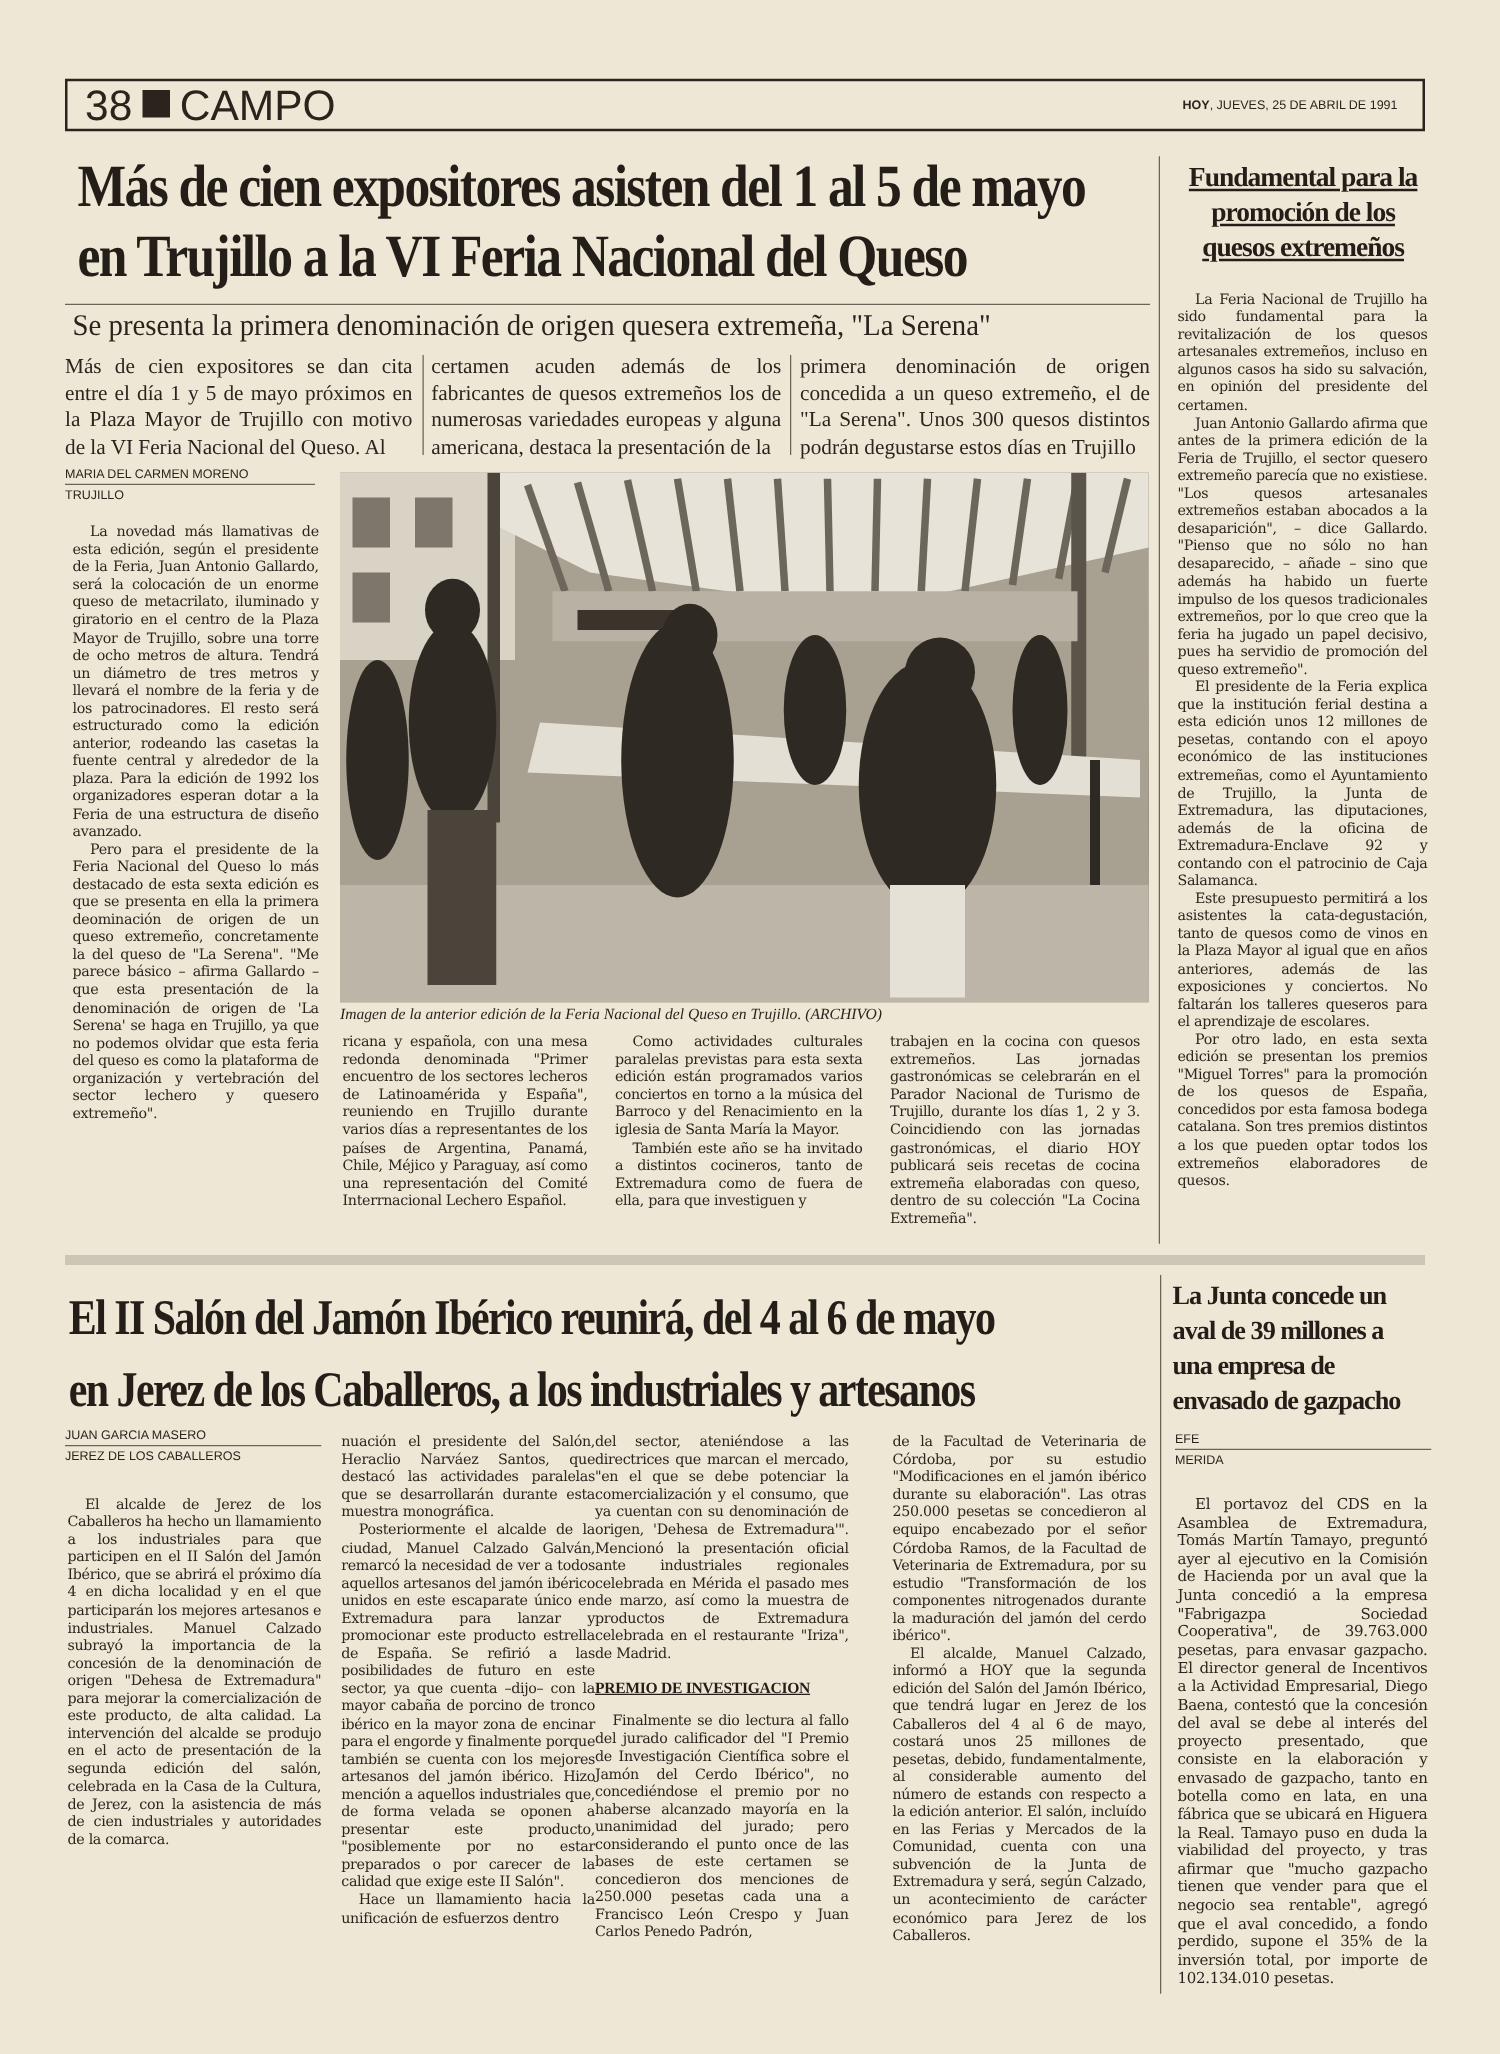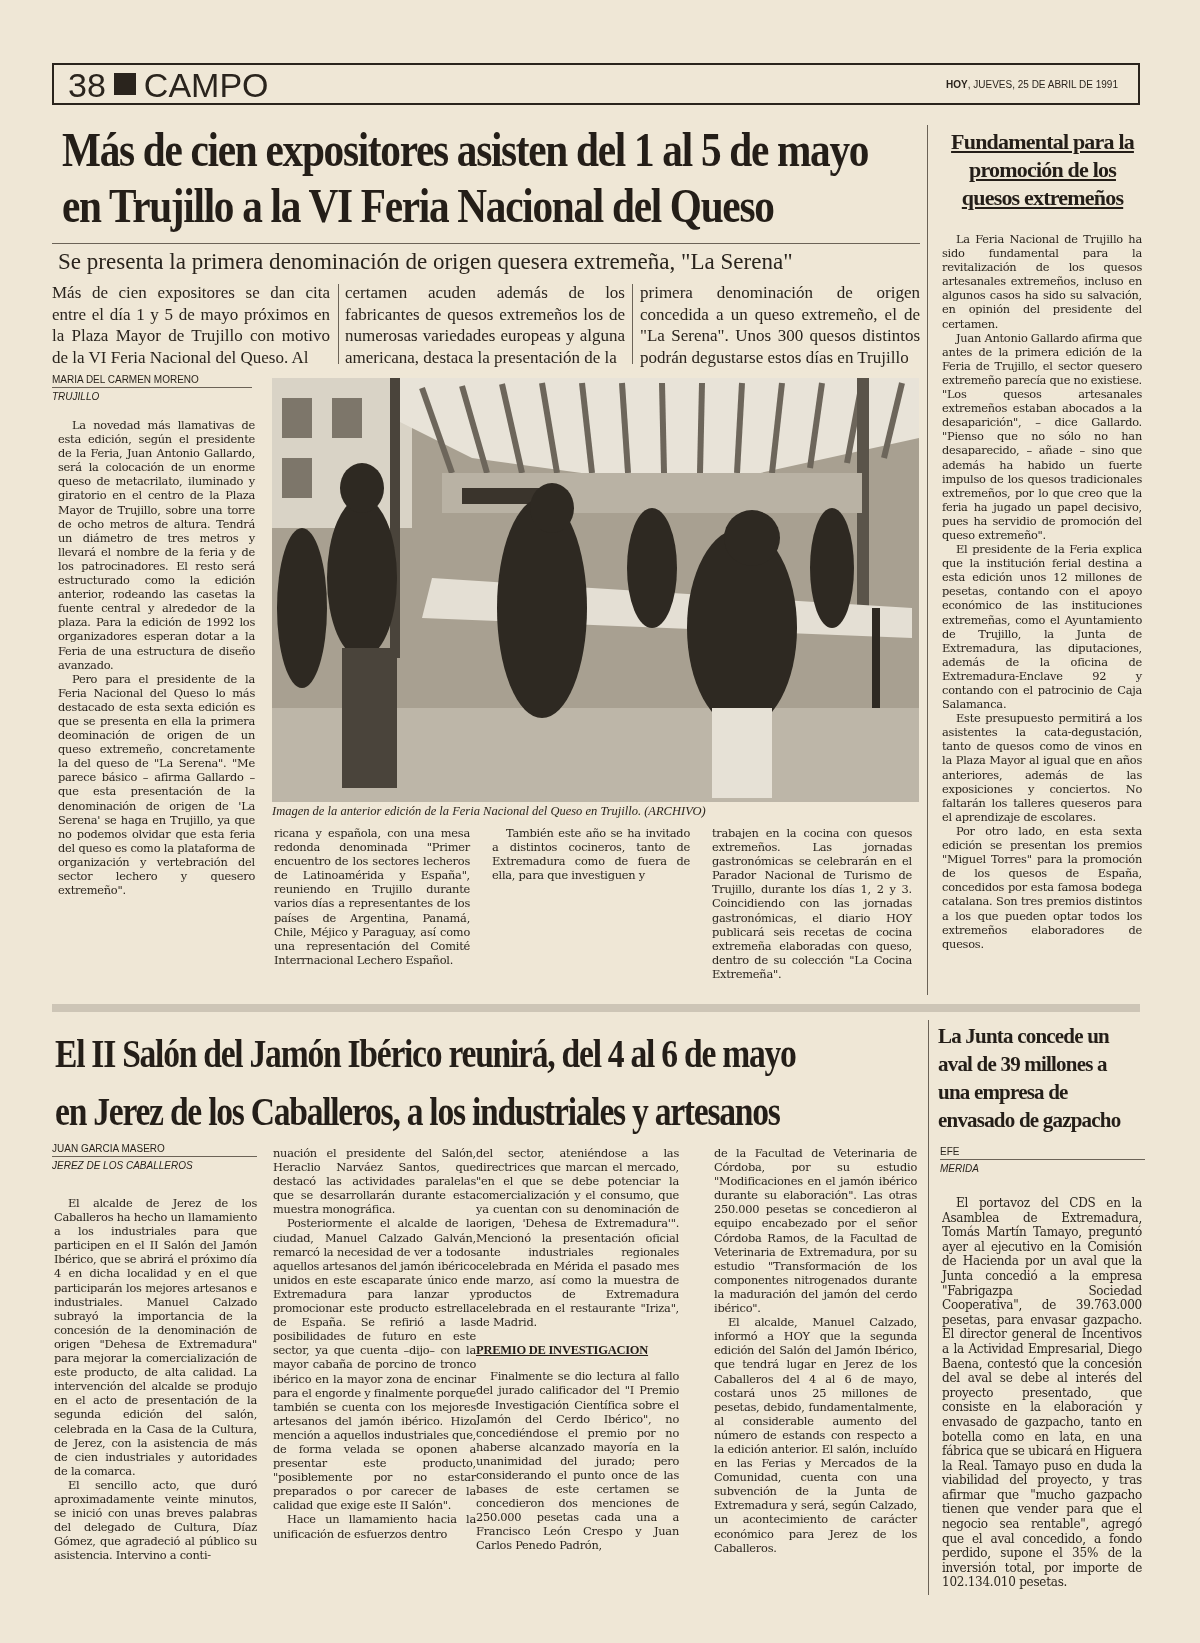--- a/index.html
+++ b/index.html
@@ -33,21 +33,21 @@
   .deck {
     left:58px; top:248px; font-family:"Liberation Serif", serif; font-size:24px;
     color:#2a241d; transform:scaleX(0.96); transform-origin:left top; white-space:nowrap;
   }
   .lead-col {
     font-family:"Liberation Serif", serif; font-size:17px; line-height:21.5px;
     text-align:justify; color:#2a241d;
   }
   .vsep { background:#6b6357; width:1px; }
   .byline { font-family:"Liberation Sans", sans-serif; font-size:10px; color:#2a241d; }
-  .byline .place { font-style:italic; }
+  .byline .place { }
   .byline .line { height:1px; background:#6b6357; margin:2px 0 3px 0; }
   .body-col {
     font-family:"DejaVu Serif", serif; font-size:11.4px; line-height:14.1px;
     text-align:justify; color:#2a241d; letter-spacing:-0.25px;
   }
   .body-col p { margin:0; text-indent:14px; }
   .photo {
     left:272px; top:378px; width:647px; height:424px; overflow:hidden;
     background:linear-gradient(180deg,#bdb5a6 0%,#9d9486 40%,#6e665b 65%,#b9b1a3 100%);
   }
@@ -144,20 +144,21 @@
     <rect x="440" y="330" width="60" height="90" fill="#e6e1d6"></rect>
     <rect x="70" y="270" width="55" height="140" fill="#4a443b"></rect>
   </svg>
 </div>
 <div class="abs caption">Imagen de la anterior edición de la Feria Nacional del Queso en Trujillo. (ARCHIVO)</div>
 
 <div class="abs body-col" style="left:274px; top:826px; width:196px;">
   <p style="text-indent:0">ricana y española, con una mesa redonda denominada "Primer encuentro de los sectores lecheros de Latinoamérida y España", reuniendo en Trujillo durante varios días a representantes de los países de Argentina, Panamá, Chile, Méjico y Paraguay, así como una representación del Comité Interrnacional Lechero Español.</p>
 </div>
 <div class="abs body-col" style="left:492px; top:826px; width:198px;">
+  <p>Como actividades culturales paralelas previstas para esta sexta edición están programados varios conciertos en torno a la música del Barroco y del Renacimiento en la iglesia de Santa María la Mayor.</p>
   <p>También este año se ha invitado a distintos cocineros, tanto de Extremadura como de fuera de ella, para que investiguen y</p>
 </div>
 <div class="abs body-col" style="left:712px; top:826px; width:200px;">
   <p style="text-indent:0">trabajen en la cocina con quesos extremeños. Las jornadas gastronómicas se celebrarán en el Parador Nacional de Turismo de Trujillo, durante los días 1, 2 y 3. Coincidiendo con las jornadas gastronómicas, el diario HOY publicará seis recetas de cocina extremeña elaboradas con queso, dentro de su colección "La Cocina Extremeña".</p>
 </div>
 
 <div class="abs vsep" style="left:927px; top:125px; height:870px;"></div>
 <div class="abs side-head" style="left:940px; top:128px; width:205px; font-size:22px; line-height:28px;text-decoration:underline;">Fundamental para la promoción de los quesos extremeños</div>
 <div class="abs body-col" style="left:942px; top:232px; width:200px;">
   <p>La Feria Nacional de Trujillo ha sido fundamental para la revitalización de los quesos artesanales extremeños, incluso en algunos casos ha sido su salvación, en opinión del presidente del certamen.</p>
@@ -175,21 +176,20 @@
 </div>
 
 <div class="abs byline" style="left:52px; top:1143px; width:205px;">
   <div>JUAN GARCIA MASERO</div>
   <div class="line"></div>
   <div class="place">JEREZ DE LOS CABALLEROS</div>
 </div>
 
 <div class="abs body-col" style="left:54px; top:1196px; width:203px;">
   <p>El alcalde de Jerez de los Caballeros ha hecho un llamamiento a los industriales para que participen en el II Salón del Jamón Ibérico, que se abrirá el próximo día 4 en dicha localidad y en el que participarán los mejores artesanos e industriales. Manuel Calzado subrayó la importancia de la concesión de la denominación de origen "Dehesa de Extremadura" para mejorar la comercialización de este producto, de alta calidad. La intervención del alcalde se produjo en el acto de presentación de la segunda edición del salón, celebrada en la Casa de la Cultura, de Jerez, con la asistencia de más de cien industriales y autoridades de la comarca.</p>
-  <p>El sencillo acto, que duró aproximadamente veinte minutos, se inició con unas breves palabras del delegado de Cultura, Díaz Gómez, que agradeció al público su asistencia. Intervino a conti-</p>
 </div>
 <div class="abs body-col" style="left:273px; top:1146px; width:203px;">
   <p style="text-indent:0">nuación el presidente del Salón, Heraclio Narváez Santos, que destacó las actividades paralelas que se desarrollarán durante esta muestra monográfica.</p>
   <p>Posteriormente el alcalde de la ciudad, Manuel Calzado Galván, remarcó la necesidad de ver a todos aquellos artesanos del jamón ibérico unidos en este escaparate único en Extremadura para lanzar y promocionar este producto estrella de España. Se refirió a las posibilidades de futuro en este sector, ya que cuenta –dijo– con la mayor cabaña de porcino de tronco ibérico en la mayor zona de encinar para el engorde y finalmente porque también se cuenta con los mejores artesanos del jamón ibérico. Hizo mención a aquellos industriales que, de forma velada se oponen a presentar este producto, "posiblemente por no estar preparados o por carecer de la calidad que exige este II Salón".</p>
   <p>Hace un llamamiento hacia la unificación de esfuerzos dentro</p>
 </div>
 <div class="abs body-col" style="left:476px; top:1146px; width:203px;">
   <p style="text-indent:0">del sector, ateniéndose a las directrices que marcan el mercado, "en el que se debe potenciar la comercialización y el consumo, que ya cuentan con su denominación de origen, 'Dehesa de Extremadura'". Mencionó la presentación oficial ante industriales regionales celebrada en Mérida el pasado mes de marzo, así como la muestra de productos de Extremadura celebrada en el restaurante "Iriza", de Madrid.</p>
   <div class="subhead" style="margin:14px 0 12px 0;">PREMIO DE INVESTIGACION</div>
   <p>Finalmente se dio lectura al fallo del jurado calificador del "I Premio de Investigación Científica sobre el Jamón del Cerdo Ibérico", no concediéndose el premio por no haberse alcanzado mayoría en la unanimidad del jurado; pero considerando el punto once de las bases de este certamen se concedieron dos menciones de 250.000 pesetas cada una a Francisco León Crespo y Juan Carlos Penedo Padrón,</p>

